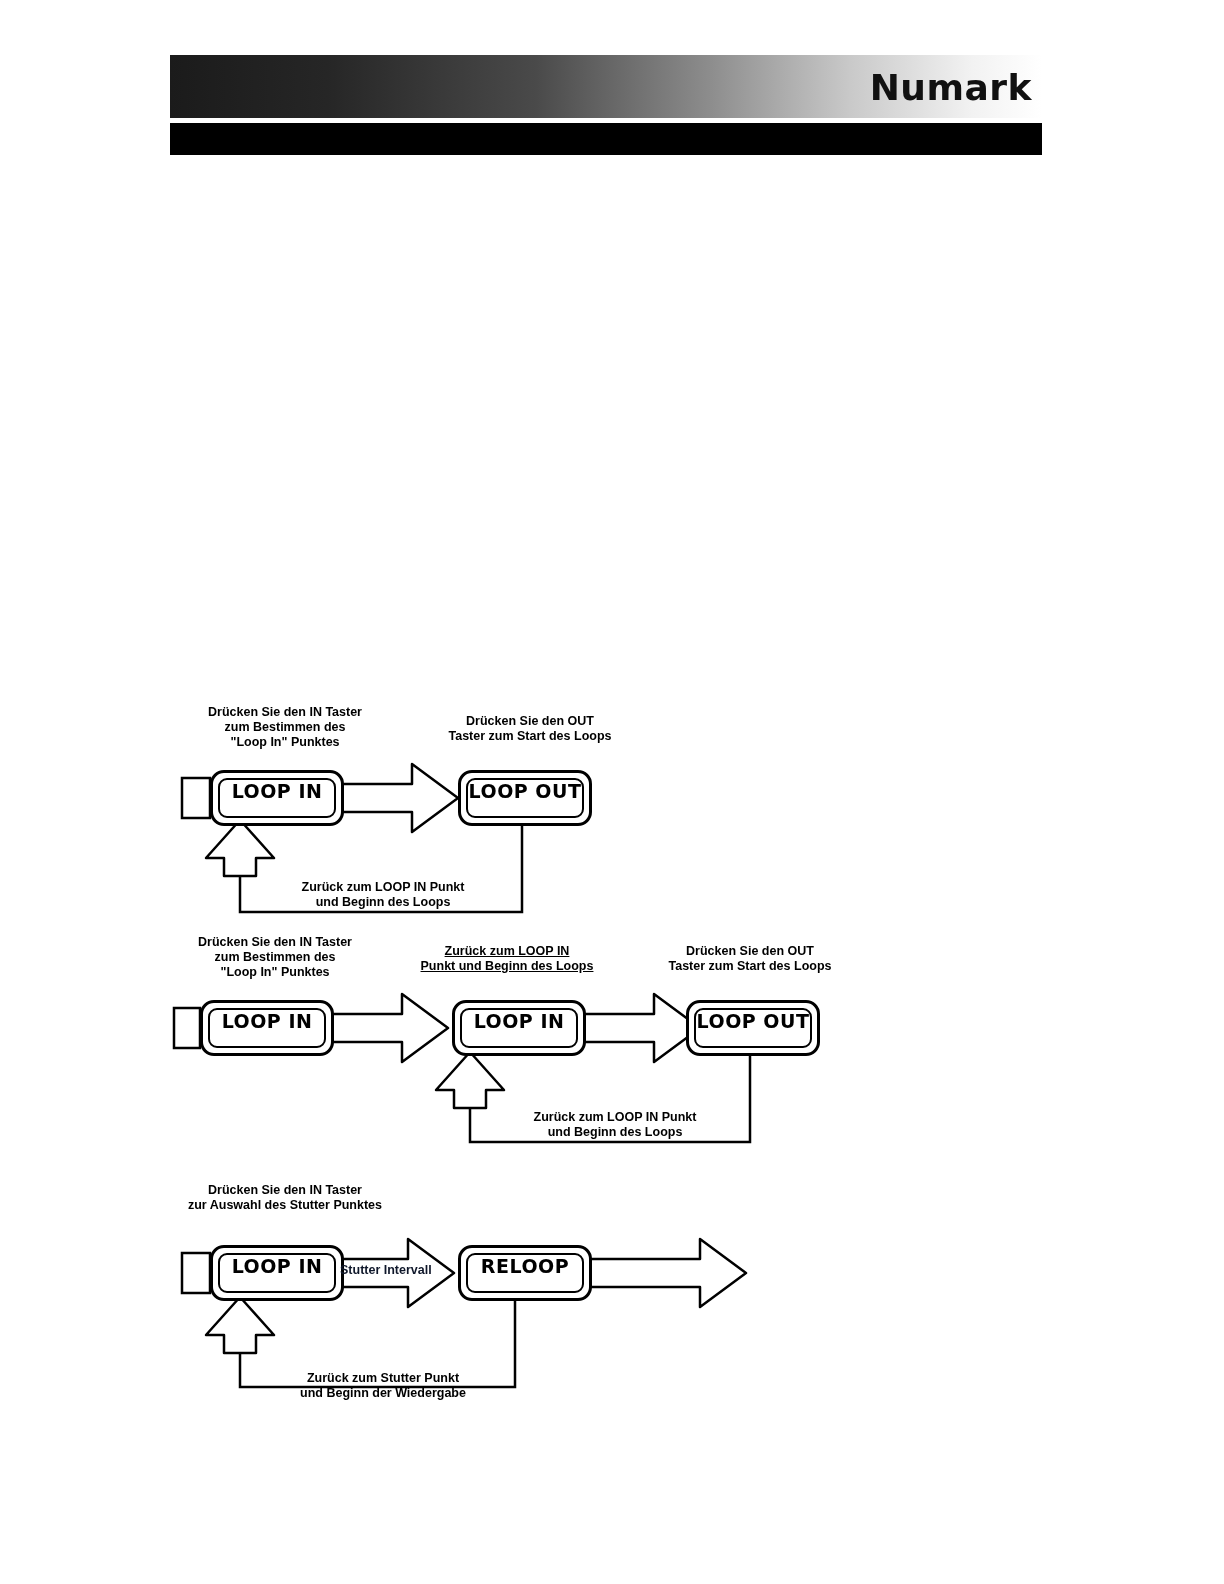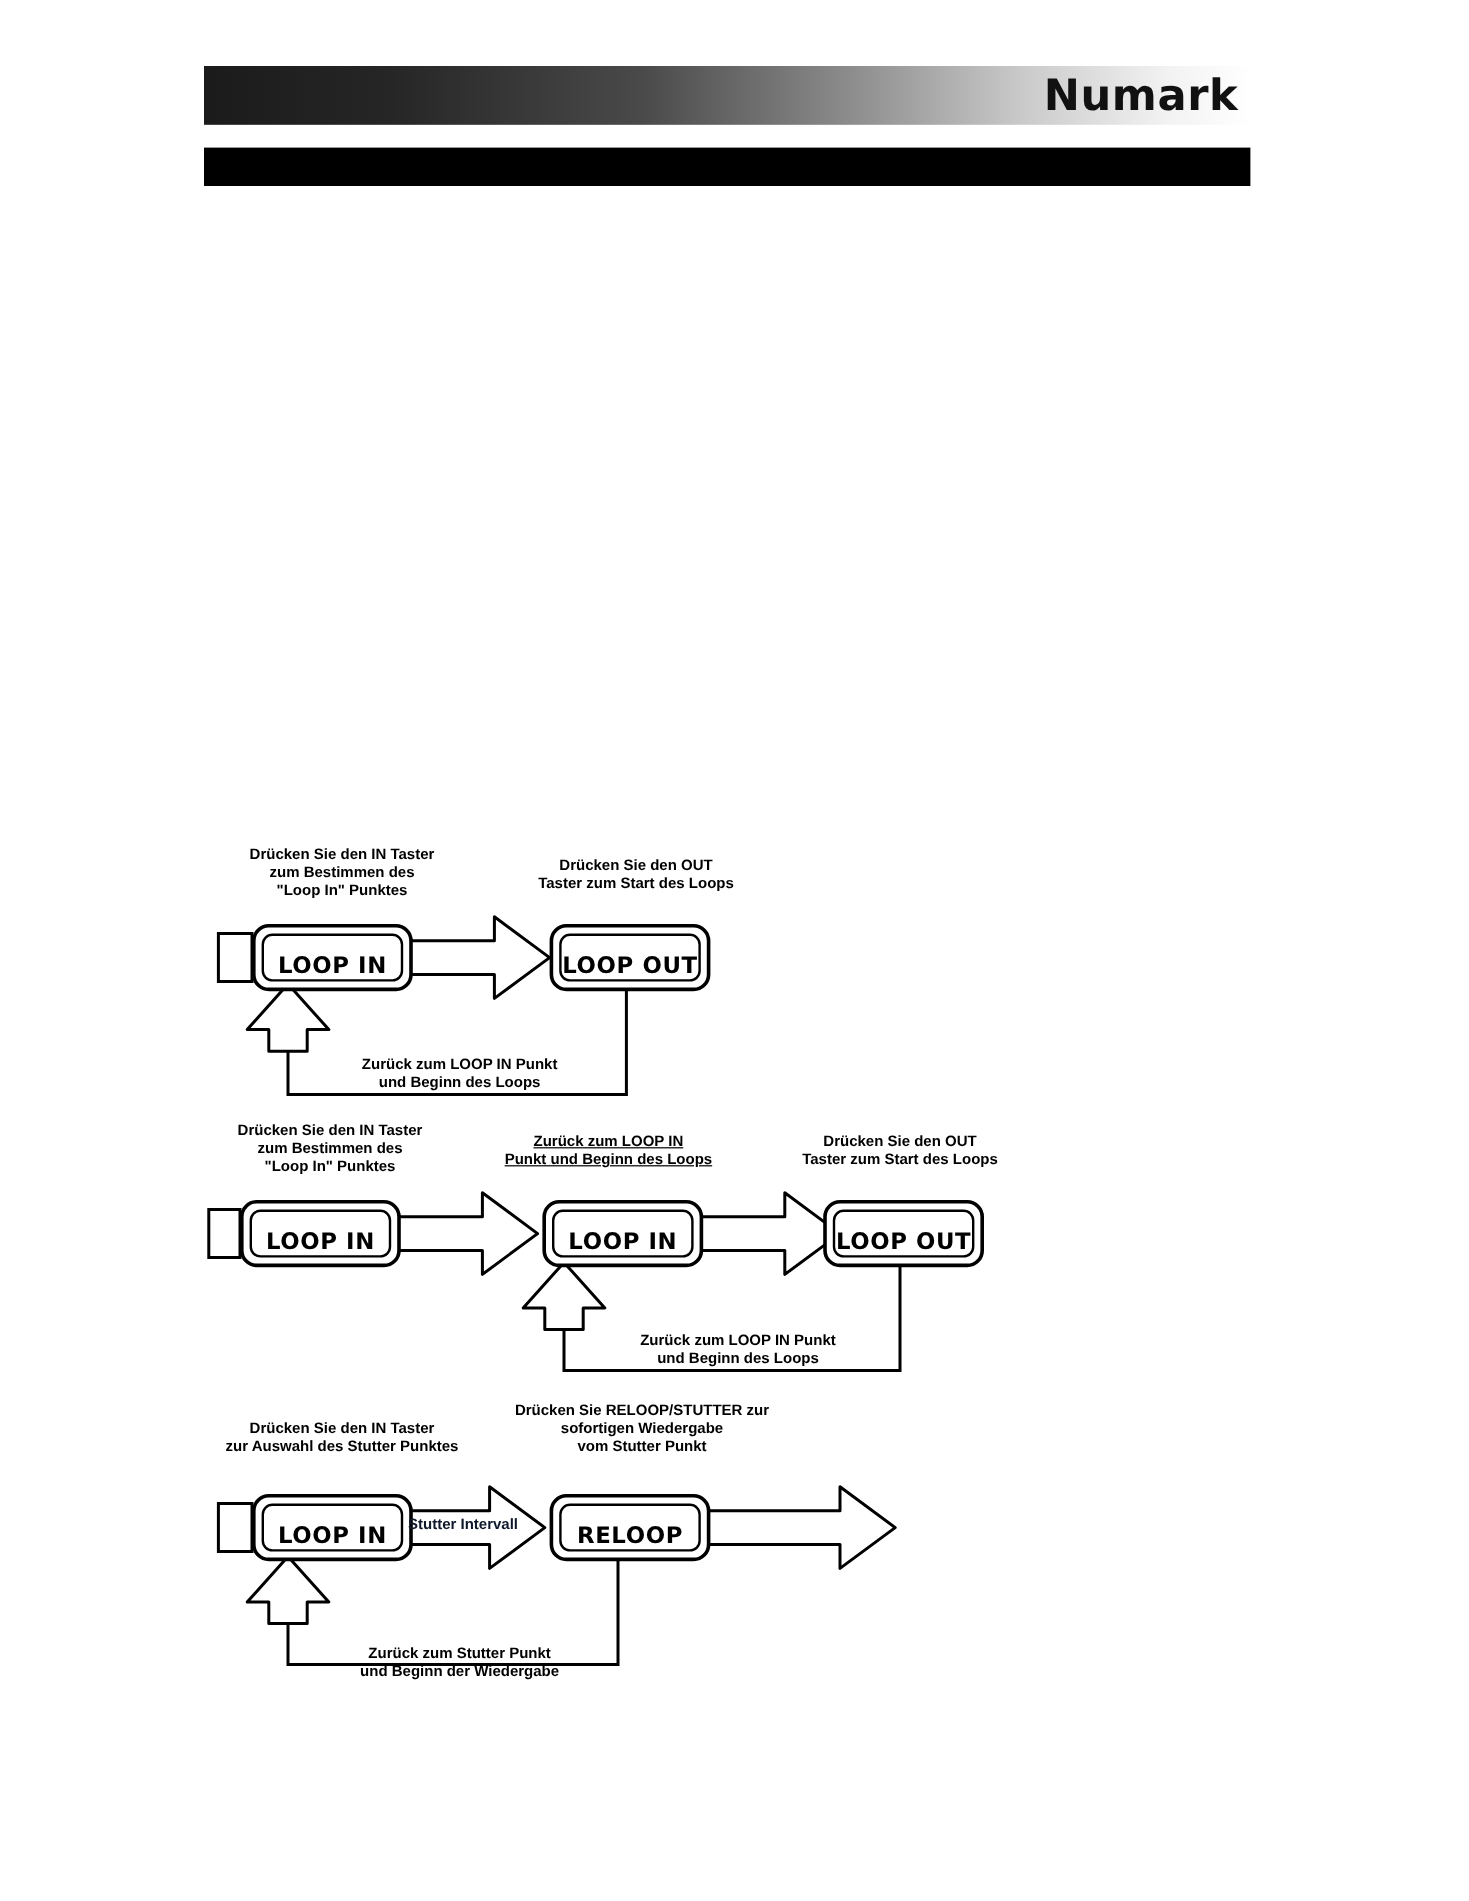--- a/index.html
+++ b/index.html
@@ -15,21 +15,21 @@
     color: #000;
     overflow: hidden;
   }
 
   
   .header-band {
     position: absolute;
     left: 170px;
     top: 55px;
     width: 872px;
-    height: 49px;
+    height: 63px;
     background: linear-gradient(to right, #1b1b1b 0%, #262626 18%, #4a4a4a 42%, #8d8d8d 62%, #c9c9c9 78%, #f2f2f2 92%, #ffffff 100%);
   }
   .brand {
     position: absolute;
     right: 10px;
     top: 50%;
     transform: translateY(-50%);
     font-family: "DejaVu Sans", sans-serif;
     font-weight: bold;
     font-size: 36px;
@@ -81,21 +81,21 @@
     justify-content: center;
     z-index: 5;
   }
   .btn .inner {
     box-sizing: border-box;
     width: calc(100% - 10px);
     height: calc(100% - 10px);
     border: 2px solid #000;
     border-radius: 9px;
     display: flex;
-    align-items: flex-end;
+    align-items: flex-start;
     justify-content: center;
   }
   .btn .txt {
     font-family: "DejaVu Sans", sans-serif;
     font-weight: bold;
     font-size: 19px;
     letter-spacing: 0.5px;
     color: #000;
   }
 
@@ -221,23 +221,20 @@
   <svg class="arrow-svg" width="128" height="72" viewBox="0 0 128 72" style="left:158px; top:62px;">
     <path d="M2,22 L80,22 L80,2 L126,36 L80,70 L80,50 L2,50 Z" fill="#fff" stroke="#000" stroke-width="2.5" stroke-linejoin="round"></path>
   </svg>
 
   <svg class="arrow-svg" width="170" height="72" viewBox="0 0 170 72" style="left:408px; top:62px;">
     <path d="M2,22 L122,22 L122,2 L168,36 L122,70 L122,50 L2,50 Z" fill="#fff" stroke="#000" stroke-width="2.5" stroke-linejoin="round"></path>
   </svg>
 
   <div class="caption" style="left:-5px; top:8px; width:240px;">Drücken Sie den IN Taster
 zur Auswahl des Stutter Punktes</div>
-  <div class="caption" style="left:220px; top:-7px; width:290px;">Drücken Sie RELOOP/STUTTER zur
-sofortigen Wiedergabe
-vom Stutter Punkt</div>
   <div class="label-inline" style="left:170px; top:88px; z-index:6;">Stutter Intervall</div>
   <div class="caption" style="left:88px; top:196px; width:250px;">Zurück zum Stutter Punkt
 und Beginn der Wiedergabe</div>
 
   <div class="btn" style="left:40px; top:70px; width:134px; height:56px;">
     <div class="inner">
       <span class="txt">LOOP IN</span>
     </div>
   </div>
 

